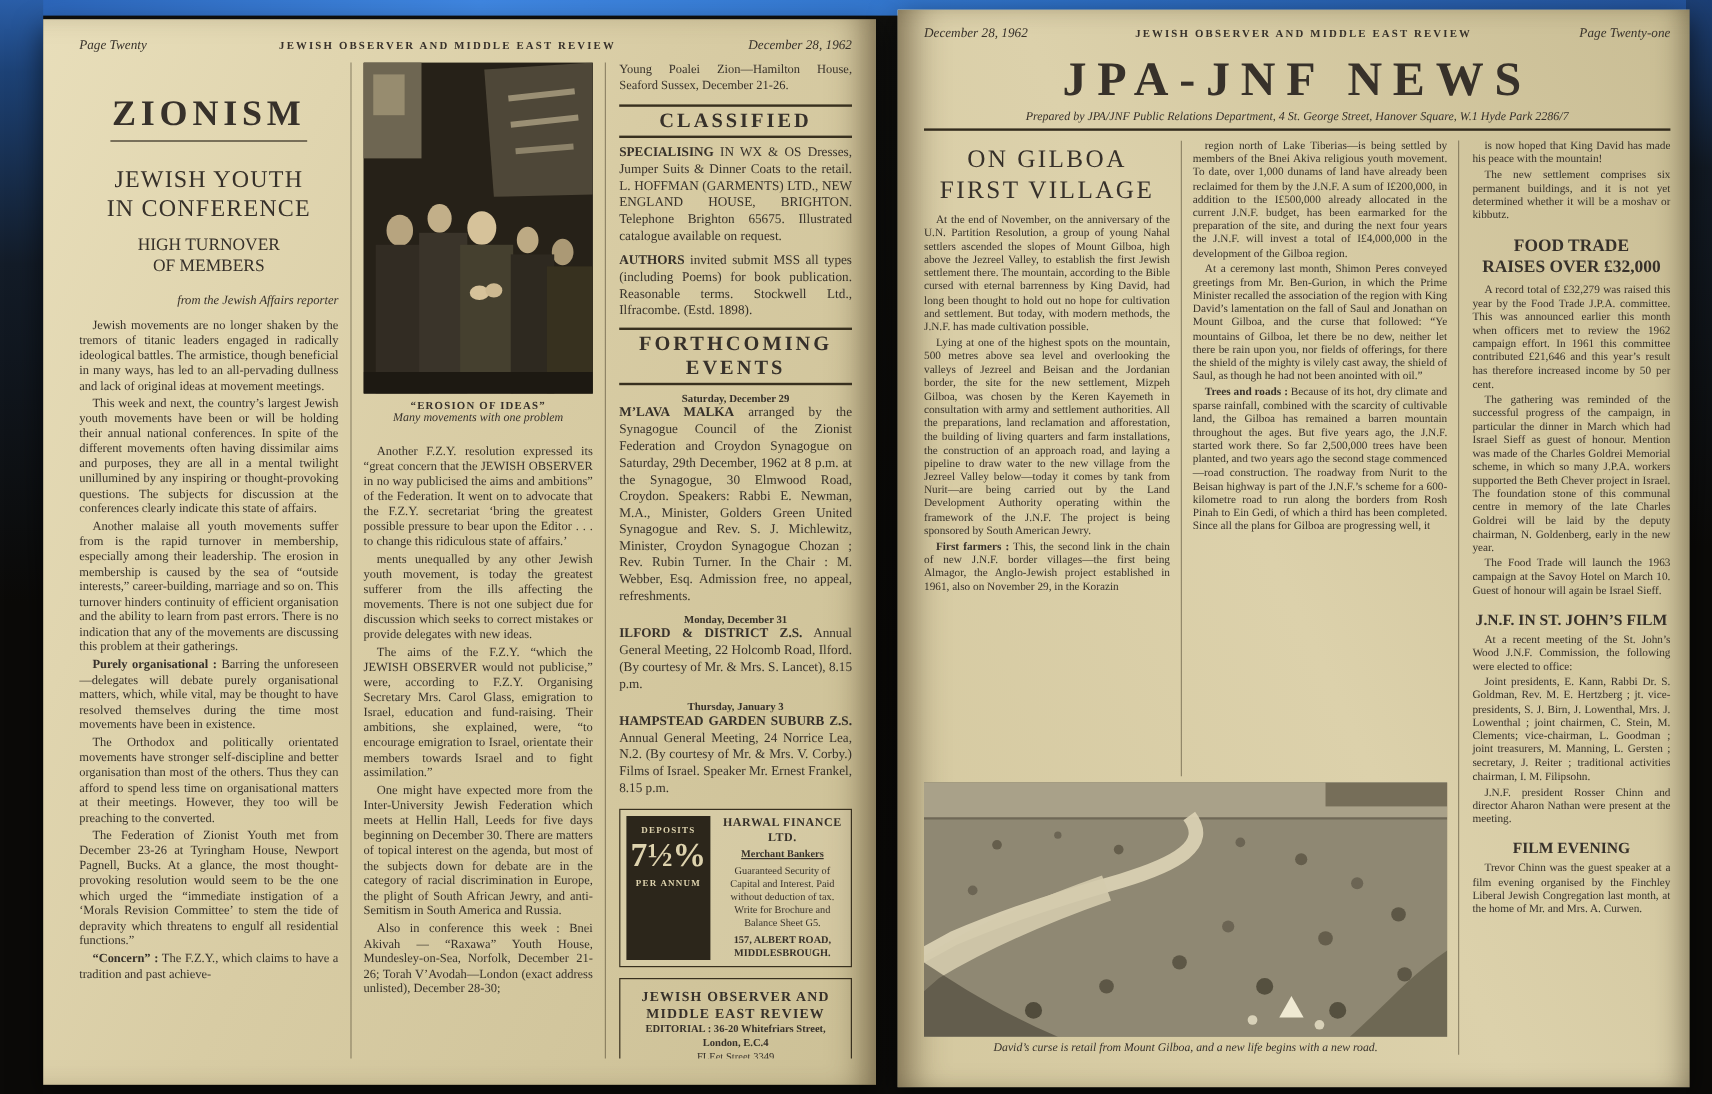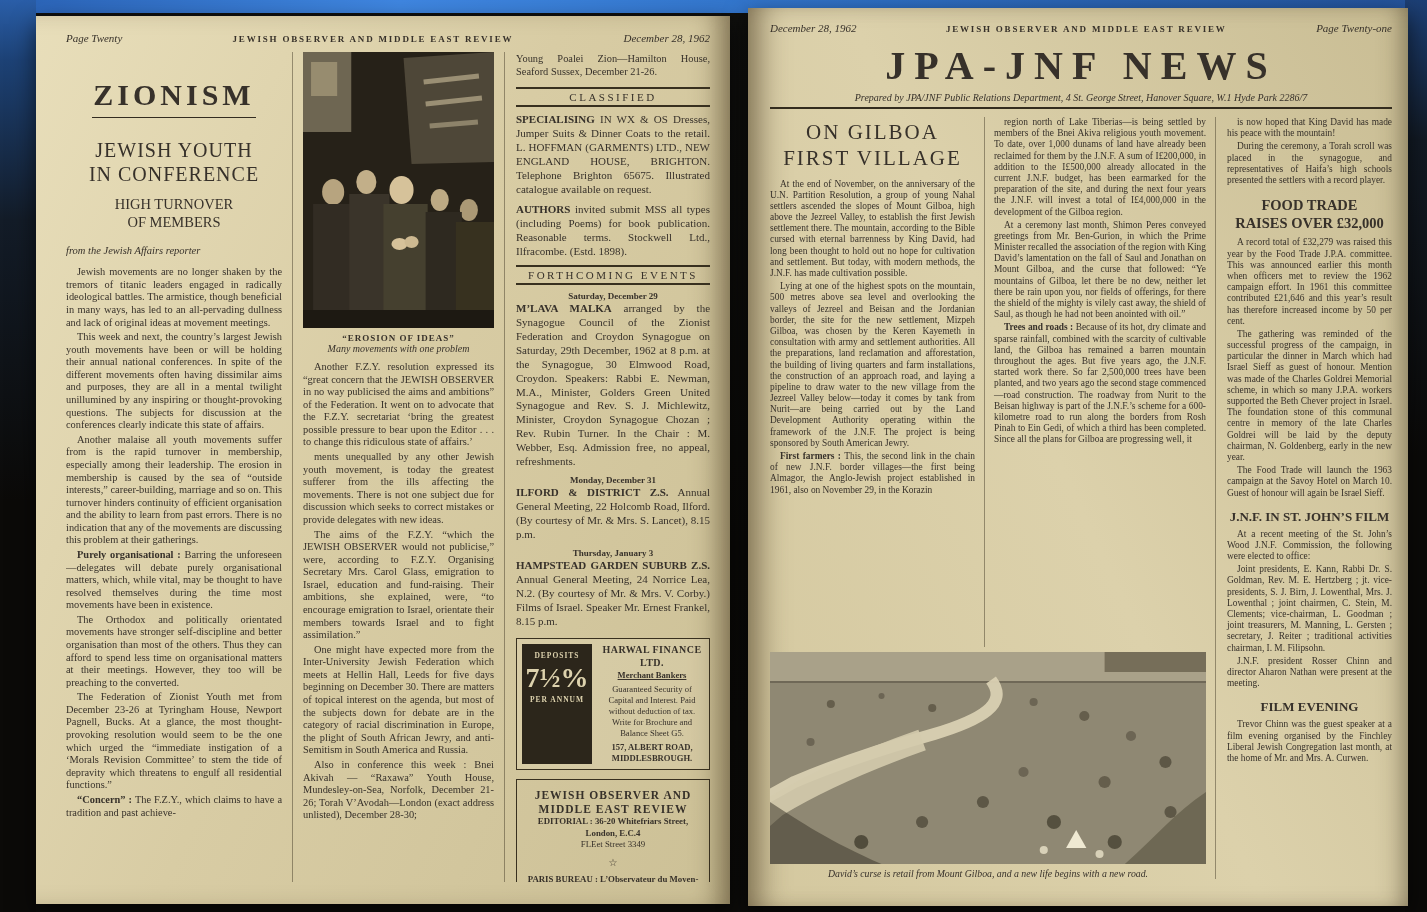--- a/index.html
+++ b/index.html
@@ -18,32 +18,32 @@
 
   .cols{display:flex;height:calc(100% - 30px);}
   .colA{width:226px;padding-right:10px;box-sizing:border-box;overflow:hidden;}
   .colB{width:212px;border-left:1px solid rgba(58,48,30,.45);padding:0 10px;box-sizing:border-box;overflow:hidden;}
   .colC{flex:1;border-left:1px solid rgba(58,48,30,.45);padding-left:11px;box-sizing:border-box;overflow:hidden;}
 
   .zionism{font-size:30px;letter-spacing:4px;text-align:center;font-weight:600;margin-top:26px;}
   .zionism-rule{border-top:1.5px solid #332c20;margin:5px 26px 20px;}
   .headline{font-size:20px;text-align:center;line-height:1.2;letter-spacing:1px;}
   .subhead{font-size:14.5px;text-align:center;line-height:1.25;margin-top:9px;}
-  .byline{font-style:italic;text-align:left;font-size:10.5px;margin:14px 0 10px;}
+  .byline{font-style:italic;text-align:right;font-size:10.5px;margin:14px 0 10px;}
 
   .body-p{font-size:10.4px;line-height:1.21;text-align:justify;text-indent:11px;margin:0 0 2px;}
   .lead{font-weight:700;}
 
   .photo-conf{height:276px;margin:0 0 5px;background:#26221b;}
   .photo-conf svg{display:block;width:100%;height:100%;}
   .photo-cap1{font-size:9px;letter-spacing:1px;text-align:center;font-weight:600;}
-  .photo-cap2{font-size:10px;font-style:italic;text-align:center;margin-bottom:7px;}
+  .photo-cap2{font-size:10px;font-style:italic;text-align:center;margin-bottom:17px;}
 
   .cont-p{font-size:10.4px;line-height:1.25;text-align:justify;margin:0 0 9px;}
-  .box-head{font-size:11px;font-weight:400;letter-spacing:2.5px;text-align:center;border-top:2px solid #38301f;border-bottom:2px solid #38301f;padding:2px 0;margin:2px 0 6px;}
+  .box-head{font-size:17px;font-weight:700;letter-spacing:2.5px;text-align:center;border-top:2px solid #38301f;border-bottom:2px solid #38301f;padding:2px 0;margin:2px 0 6px;}
   .small-p{font-size:11px;line-height:1.27;text-align:justify;margin:0 0 6px;}
   .ev-date{font-size:9px;font-weight:700;text-align:center;margin:3px 0 1px;}
 
   .harwal{border:1.5px solid #38301f;display:flex;padding:5px;margin:9px 0 0;background:rgba(255,250,230,.12);}
   .dep{width:66px;background:#2c261b;color:#ddd2ad;text-align:center;padding:7px 2px 5px;}
   .dep-top,.dep-bot{font-size:7.5px;letter-spacing:1px;font-weight:700;}
   .dep-rate{font-size:28px;font-weight:700;line-height:1.25;}
   .hw-right{flex:1;padding-left:8px;text-align:center;font-size:8.6px;line-height:1.28;}
   .hw-name{font-weight:700;font-size:10px;letter-spacing:.5px;}
   .hw-sub{font-weight:700;text-decoration:underline;margin-bottom:3px;}
@@ -256,21 +256,21 @@
               <circle cx="325" cy="202" r="4" fill="#d8d1b8"></circle>
             <path d="M0,212 L0,150 C30,170 60,190 110,212 Z" fill="#3f3a2d" opacity="0.55"></path>
             <path d="M430,212 L430,140 C400,160 380,185 350,212 Z" fill="#47422f" opacity="0.45"></path>
           </svg>
         </div>
         <div class="road-cap">David’s curse is retail from Mount Gilboa, and a new life begins with a new road.</div>
       </div>
 
       <div class="rp-c3">
         <p class="rp-p">is now hoped that King David has made his peace with the mountain!</p>
-        <p class="rp-p">During the ceremony, a Torah scroll was placed in the synagogue, and representatives of Haifa’s high schools presented the settlers with a record player.</p>
+        <p class="rp-p">The new settlement comprises six permanent buildings, and it is not yet determined whether it will be a moshav or kibbutz.</p>
 
         <div class="sec-head">
           <div>FOOD TRADE</div>
           <div>RAISES OVER £32,000</div>
         </div>
         <p class="rp-p">A record total of £32,279 was raised this year by the Food Trade J.P.A. committee. This was announced earlier this month when officers met to review the 1962 campaign effort. In 1961 this committee contributed £21,646 and this year’s result has therefore increased income by 50 per cent.</p>
         <p class="rp-p">The gathering was reminded of the successful progress of the campaign, in particular the dinner in March which had Israel Sieff as guest of honour. Mention was made of the Charles Goldrei Memorial scheme, in which so many J.P.A. workers supported the Beth Chever project in Israel. The foundation stone of this communal centre in memory of the late Charles Goldrei will be laid by the deputy chairman, N. Goldenberg, early in the new year.</p>
         <p class="rp-p">The Food Trade will launch the 1963 campaign at the Savoy Hotel on March 10. Guest of honour will again be Israel Sieff.</p>
 
         <div class="sec-head-sm">J.N.F. IN ST. JOHN’S FILM</div>

